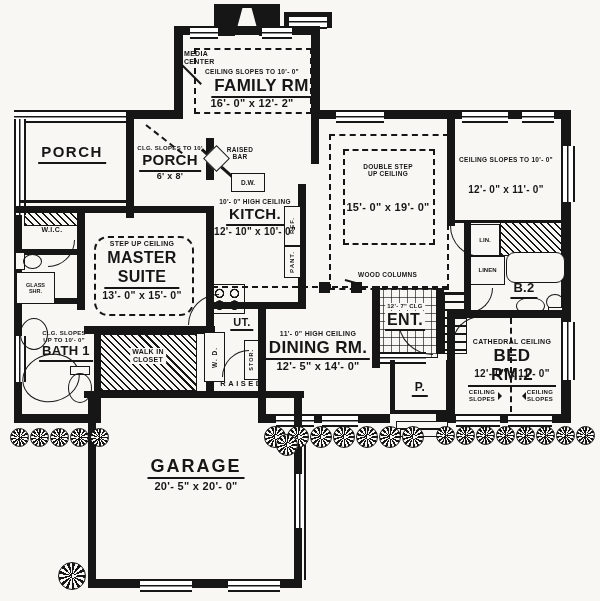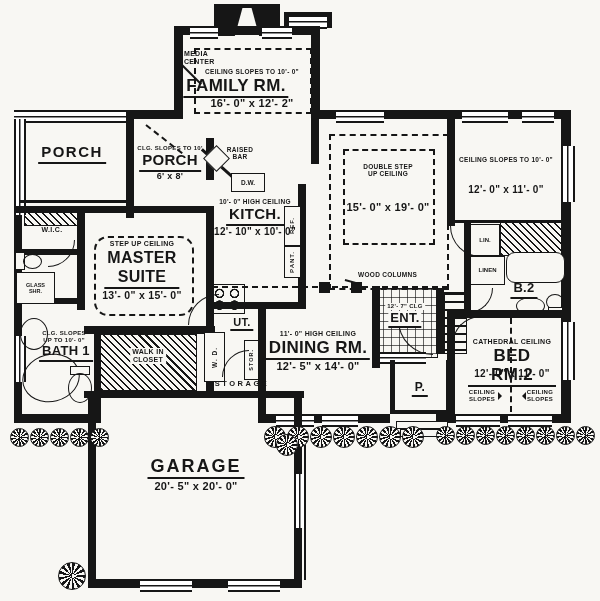--- a/index.html
+++ b/index.html
@@ -217,21 +217,21 @@
       <div class="shrub" style="width:17px;height:17px"></div>
     <div class="shrub" style="width:17px;height:17px"></div>
       <div class="shrub" style="width:17px;height:17px"></div>
   </div>
   <div class="shrub" style="position:absolute;left:58px;top:562px;width:26px;height:26px"></div>
   <div class="shrub" style="position:absolute;left:276px;top:434px;width:20px;height:20px"></div>
 
   <div class="lbl" style="left:184px;top:50px;font-size:7px;transform:none;text-align:left">MEDIA
 CENTER</div>
   <div class="lbl" style="left:252px;top:68px;font-size:6.5px">CEILING SLOPES TO 10'- 0"</div>
-  <div class="lbl nm" style="left:236px;top:76px;font-size:17px">FAMILY RM.</div>
+  <div class="lbl nm" style="left:264px;top:76px;font-size:17px">FAMILY RM.</div>
   <div class="lbl" style="left:252px;top:97px;font-size:11px">16'- 0" x 12'- 2"</div>
 
   <div class="lbl nm" style="left:72px;top:144px;font-size:15px;letter-spacing:1.5px">PORCH</div>
 
   <div class="lbl" style="left:170px;top:145px;font-size:6px">CLG. SLOPES TO 10'</div>
   <div class="lbl nm" style="left:170px;top:152px;font-size:15px">PORCH</div>
   <div class="lbl" style="left:170px;top:171px;font-size:9px">6' x 8'</div>
 
   <div class="lbl" style="left:240px;top:146px;font-size:6.5px">RAISED
 BAR</div>
@@ -254,28 +254,28 @@
   <div class="lbl" style="left:52px;top:226px;font-size:7px">W.I.C.</div>
 
   <div class="lbl" style="left:64px;top:330px;font-size:6px">CLG. SLOPES
 UP TO 10'- 0"</div>
   <div class="lbl nm" style="left:66px;top:344px;font-size:13px">BATH 1</div>
 
   <div class="lbl bg" style="left:148px;top:348px;font-size:7px">WALK IN
 CLOSET</div>
 
   <div class="lbl nm" style="left:242px;top:316px;font-size:11px">UT.</div>
-  <div class="lbl" style="left:242px;top:380px;font-size:7.5px;letter-spacing:2.5px">STORAGE</div>
+  <div class="lbl" style="left:242px;top:380px;font-size:7.5px;letter-spacing:2.5px">RAISED</div>
 
   <div class="lbl" style="left:318px;top:330px;font-size:7px">11'- 0" HIGH CEILING</div>
   <div class="lbl nm" style="left:318px;top:338px;font-size:17px">DINING RM.</div>
   <div class="lbl" style="left:318px;top:360px;font-size:11px">12'- 5" x 14'- 0"</div>
 
   <div class="lbl bg" style="left:405px;top:303px;font-size:6px">12'- 7" CLG</div>
-  <div class="lbl nm bg" style="left:405px;top:311px;font-size:13px">ENT.</div>
+  <div class="lbl nm bg" style="left:405px;top:311px;font-size:16px">ENT.</div>
   <div class="lbl nm" style="left:420px;top:381px;font-size:12px">P.</div>
 
   <div class="lbl" style="left:512px;top:338px;font-size:7px">CATHEDRAL CEILING</div>
   <div class="lbl nm" style="left:512px;top:346px;font-size:17px">BED RM.2</div>
   <div class="lbl" style="left:512px;top:368px;font-size:10px">12'- 0" x 11'- 0"</div>
   <div class="lbl" style="left:482px;top:389px;font-size:6px">CEILING
 SLOPES</div>
   <div class="lbl" style="left:540px;top:389px;font-size:6px">CEILING
 SLOPES</div>
 

